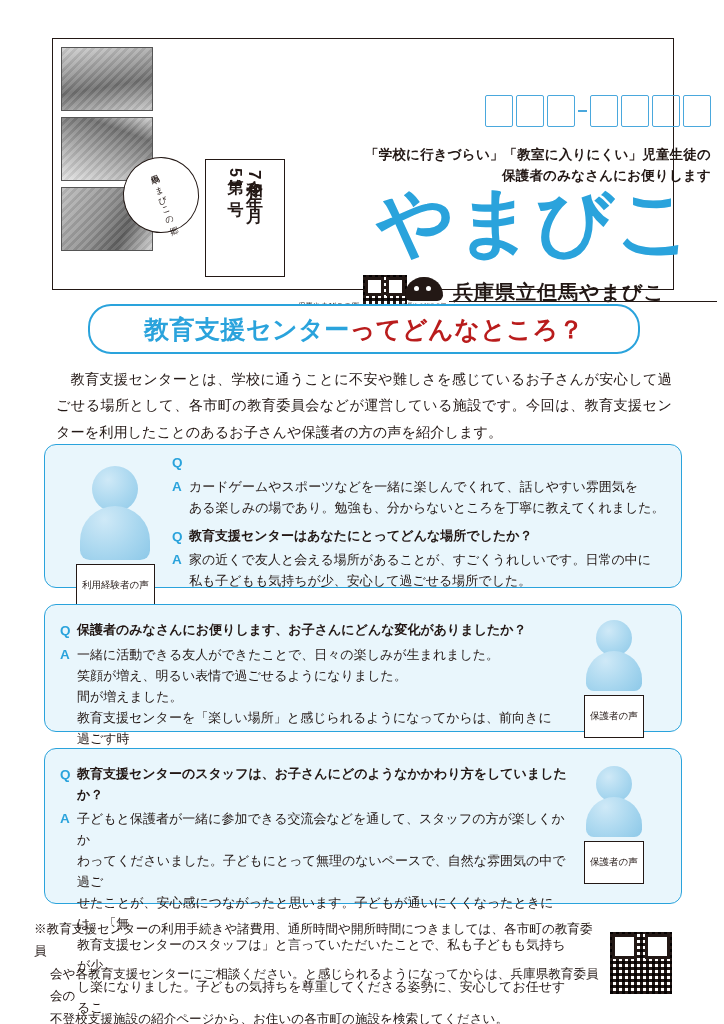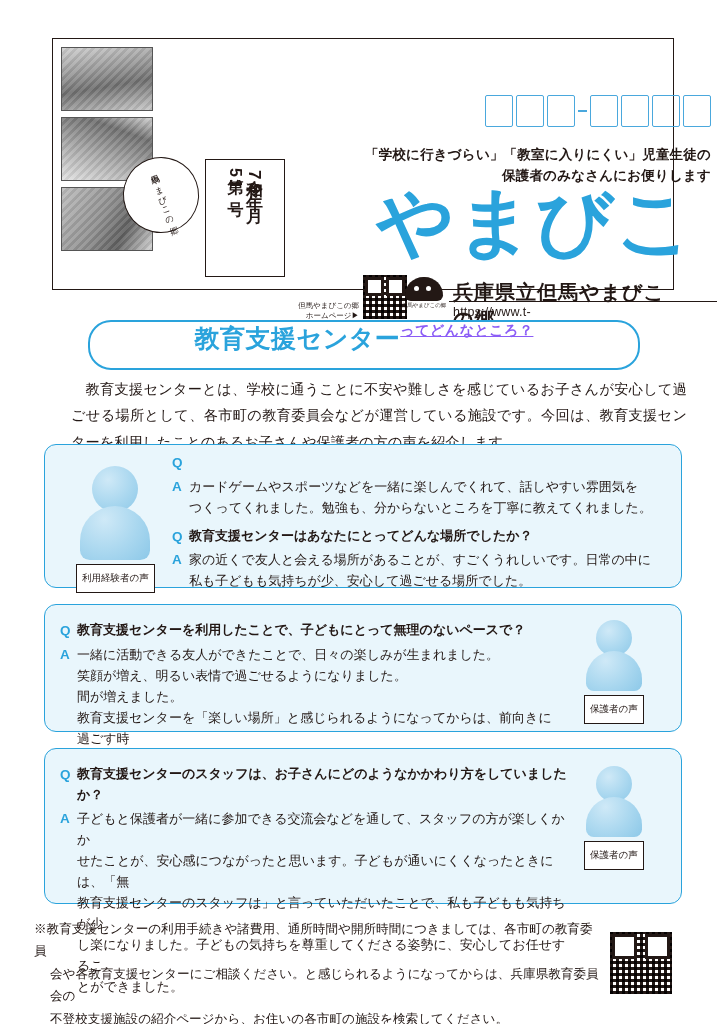--- a/index.html
+++ b/index.html
@@ -107,31 +107,31 @@
   }
   .org-url{
     position:absolute;left:400px;top:266px;font-size:12.5px;letter-spacing:.2px;
   }
   .org-rule{
     position:absolute;left:396px;top:262px;width:268px;height:1.2px;background:#231815;
   }
 
   
   .headline{
-    position:absolute;left:88px;top:320px;width:548px;height:46px;
+    position:absolute;left:88px;top:304px;width:548px;height:46px;
     border:2.5px solid #2aa3dc;border-radius:23px;background:#fff;
-    display:flex;justify-content:center;
+    display:flex;align-items:center;justify-content:center;
   }
   .headline .h1{font-size:25px;font-weight:bold;color:#2aa3dc;letter-spacing:.5px;}
-  .headline .h2{font-size:14px;font-weight:bold;color:#8b5cf6;letter-spacing:.5px;text-decoration:underline;}
+  .headline .h2{font-size:25px;font-weight:bold;color:#b91c1c;letter-spacing:.5px;}
 
   
   .lead{
-    position:absolute;left:56px;top:376px;width:616px;
-    font-size:14.2px;line-height:1.85;text-align:justify;margin-left:15px;
+    position:absolute;left:56px;top:366px;width:616px;
+    font-size:14.2px;line-height:1.85;text-align:justify;
   }
 
   
   .card{
     position:absolute;border:1.5px solid #2aa3dc;border-radius:12px;background:#e9f6fc;
   }
   .card1{left:44px;top:444px;width:636px;height:142px;}
   .card2{left:44px;top:604px;width:636px;height:126px;}
   .card3{left:44px;top:748px;width:636px;height:154px;}
 
@@ -150,21 +150,21 @@
     width:46px;height:46px;border-radius:50%;margin:0 auto;
     background:radial-gradient(circle at 35% 30%, #cfe9f7 0%, #a9d7ef 55%, #8cc8e8 100%);
   }
   .av-body{
     width:70px;height:54px;margin:-6px auto 0;
     border-radius:36px 36px 10px 10px;
     background:radial-gradient(circle at 35% 25%, #cfe9f7 0%, #a9d7ef 55%, #8cc8e8 100%);
   }
   .av-label{
     margin-top:4px;display:inline-block;background:#fff;border:1px solid #231815;
-    font-size:9.5px;padding:7px 5px;white-space:nowrap;
+    font-size:9.5px;padding:14px 5px;white-space:nowrap;
   }
   .av-small .av-head{width:36px;height:36px;}
   .av-small .av-body{width:56px;height:40px;margin-top:-5px;}
 
   
   .footnote{
     position:absolute;left:34px;top:918px;width:568px;
     font-size:12.6px;line-height:1.78;
   }
   .footnote .ind{padding-left:16px;display:block;}
@@ -242,21 +242,21 @@
     <div class="av-label">利用経験者の声</div>
   </div>
   <div class="qa" style="left:172px;top:452px;width:494px;">
     <div class="row">
       <div class="mark">Q</div>
     </div>
     <div class="row">
       <div class="mark a">A</div>
       <div>
         <div class="atext">カードゲームやスポーツなどを一緒に楽しんでくれて、話しやすい雰囲気を</div>
-        <div class="atext">つくってくれました。勉強も、分からないところを丁寧に教えてくれました。</div>
+        <div class="atext">ある楽しみの場であり。勉強も、分からないところを丁寧に教えてくれました。</div>
       </div>
     </div>
     <div class="row" style="margin-top:8px;">
       <div class="mark">Q</div>
       <div class="qtext">教育支援センターはあなたにとってどんな場所でしたか？</div>
     </div>
     <div class="row">
       <div class="mark a">A</div>
       <div>
         <div class="atext">家の近くで友人と会える場所があることが、すごくうれしいです。日常の中に</div>
@@ -267,21 +267,21 @@
 
   <div class="card card2"></div>
   <div class="avatar av-small" style="left:584px;top:620px;">
     <div class="av-head"></div>
     <div class="av-body"></div>
     <div class="av-label">保護者の声</div>
   </div>
   <div class="qa" style="left:60px;top:620px;width:500px;">
     <div class="row">
       <div class="mark">Q</div>
-      <div class="qtext">教育支援センターを利用したことで、子どもにとって無理のないペースで？</div>
+      <div class="qtext">保護者のみなさんにお便りします、お子さんにどんな変化がありましたか？</div>
     </div>
     <div class="row">
       <div class="mark a">A</div>
       <div>
         <div class="atext">一緒に活動できる友人ができたことで、日々の楽しみが生まれました。</div>
         <div class="atext">笑顔が増え、明るい表情で過ごせるようになりました。</div>
         <div class="atext">間が増えました。</div>
         <div class="atext">教育支援センターを「楽しい場所」と感じられるようになってからは、前向きに過ごす時</div>
       </div>
     </div>
@@ -295,20 +295,21 @@
   </div>
   <div class="qa" style="left:60px;top:764px;width:508px;">
     <div class="row">
       <div class="mark">Q</div>
       <div class="qtext">教育支援センターのスタッフは、お子さんにどのようなかかわり方をしていましたか？</div>
     </div>
     <div class="row">
       <div class="mark a">A</div>
       <div>
         <div class="atext">子どもと保護者が一緒に参加できる交流会などを通して、スタッフの方が楽しくかか</div>
+        <div class="atext">わってくださいました。子どもにとって無理のないペースで、自然な雰囲気の中で過ご</div>
         <div class="atext">せたことが、安心感につながったと思います。子どもが通いにくくなったときには、「無</div>
         <div class="atext">教育支援センターのスタッフは」と言っていただいたことで、私も子どもも気持ちが少</div>
         <div class="atext">し楽になりました。子どもの気持ちを尊重してくださる姿勢に、安心してお任せするこ</div>
         <div class="atext">とができました。</div>
       </div>
     </div>
   </div>
 
   <div class="footnote">
     <div>※教育支援センターの利用手続きや諸費用、通所時間や開所時間につきましては、各市町の教育委員</div>

